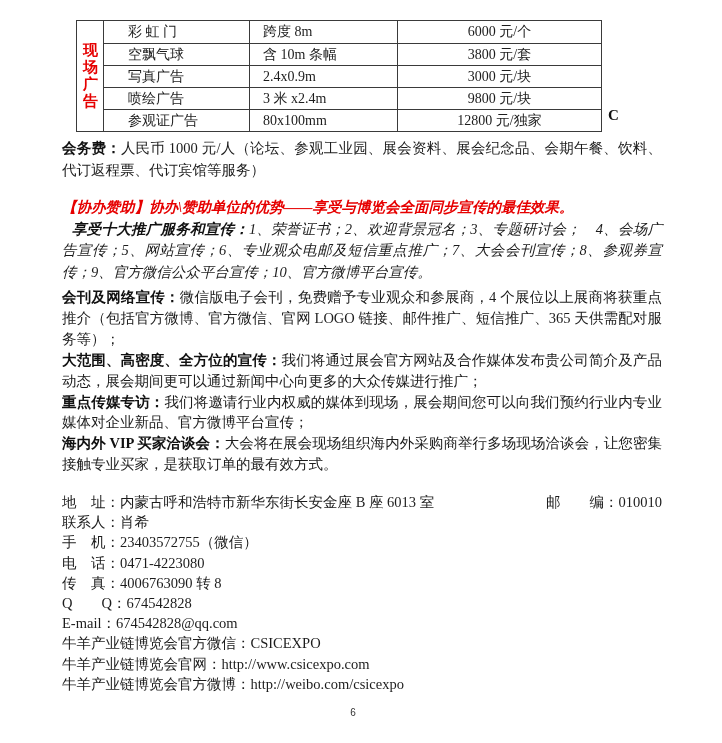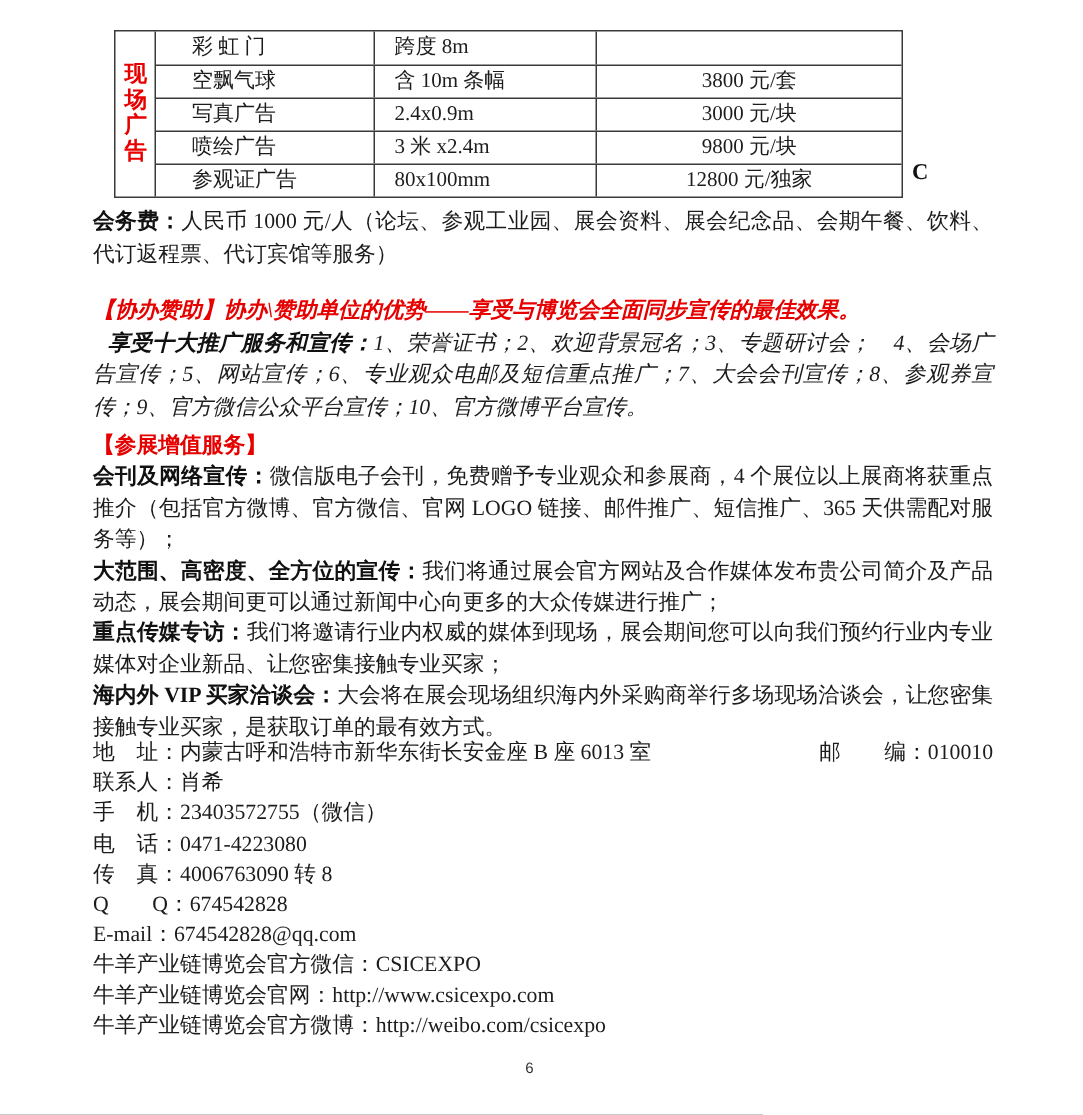--- a/index.html
+++ b/index.html
@@ -94,20 +94,21 @@
 <div class="page">
 
   <div class="ads-table">
     <div class="group-cell">
       <span>现场广告</span>
     </div>
     <div class="rows">
       <div class="t-row">
         <div class="c-item">彩 虹 门</div>
         <div class="c-spec">跨度 8m</div>
+        <div class="c-price">6000 元/个</div>
       </div>
       <div class="t-row">
         <div class="c-item">空飘气球</div>
         <div class="c-spec">含 10m 条幅</div>
         <div class="c-price">3800 元/套</div>
       </div>
       <div class="t-row">
         <div class="c-item">写真广告</div>
         <div class="c-spec">2.4x0.9m</div>
         <div class="c-price">3000 元/块</div>
@@ -130,24 +131,23 @@
   <div class="sec sec-fees">
     <p><b>会务费：</b><span>人民币 1000 元/人（论坛、参观工业园、展会资料、展会纪念品、会期午餐、饮料、代订返程票、代订宾馆等服务）</span></p>
   </div>
 
   <div class="sec sec-sponsor">
     <p class="red">【协办赞助】协办\赞助单位的优势——享受与博览会全面同步宣传的最佳效果。</p>
     <p class="promo"><b>享受十大推广服务和宣传：</b><span>1、荣誉证书；2、欢迎背景冠名；3、专题研讨会；　4、会场广告宣传；5、网站宣传；6、专业观众电邮及短信重点推广；7、大会会刊宣传；8、参观券宣传；9、官方微信公众平台宣传；10、官方微博平台宣传。</span></p>
   </div>
 
   <div class="sec sec-services">
-    <p class="red">【参展增值服务】</p>
     <p><b>会刊及网络宣传：</b><span>微信版电子会刊，免费赠予专业观众和参展商，4 个展位以上展商将获重点推介（包括官方微博、官方微信、官网 LOGO 链接、邮件推广、短信推广、365 天供需配对服务等）；</span></p>
     <p><b>大范围、高密度、全方位的宣传：</b><span>我们将通过展会官方网站及合作媒体发布贵公司简介及产品动态，展会期间更可以通过新闻中心向更多的大众传媒进行推广；</span></p>
-    <p><b>重点传媒专访：</b><span>我们将邀请行业内权威的媒体到现场，展会期间您可以向我们预约行业内专业媒体对企业新品、让您密集接触专业买家；</span></p>
+    <p><b>重点传媒专访：</b><span>我们将邀请行业内权威的媒体到现场，展会期间您可以向我们预约行业内专业媒体对企业新品、官方微博平台宣传；</span></p>
     <p><b>海内外 VIP 买家洽谈会：</b><span>大会将在展会现场组织海内外采购商举行多场现场洽谈会，让您密集接触专业买家，是获取订单的最有效方式。</span></p>
   </div>
 
   <div class="sec sec-contact">
     <div class="line addr-line">
       <span>地　址：内蒙古呼和浩特市新华东街长安金座 B 座 6013 室</span>
       <span>邮　　编：010010</span>
     </div>
     <div class="line">联系人：肖希</div>
     <div class="line">手　机：23403572755（微信）</div>

